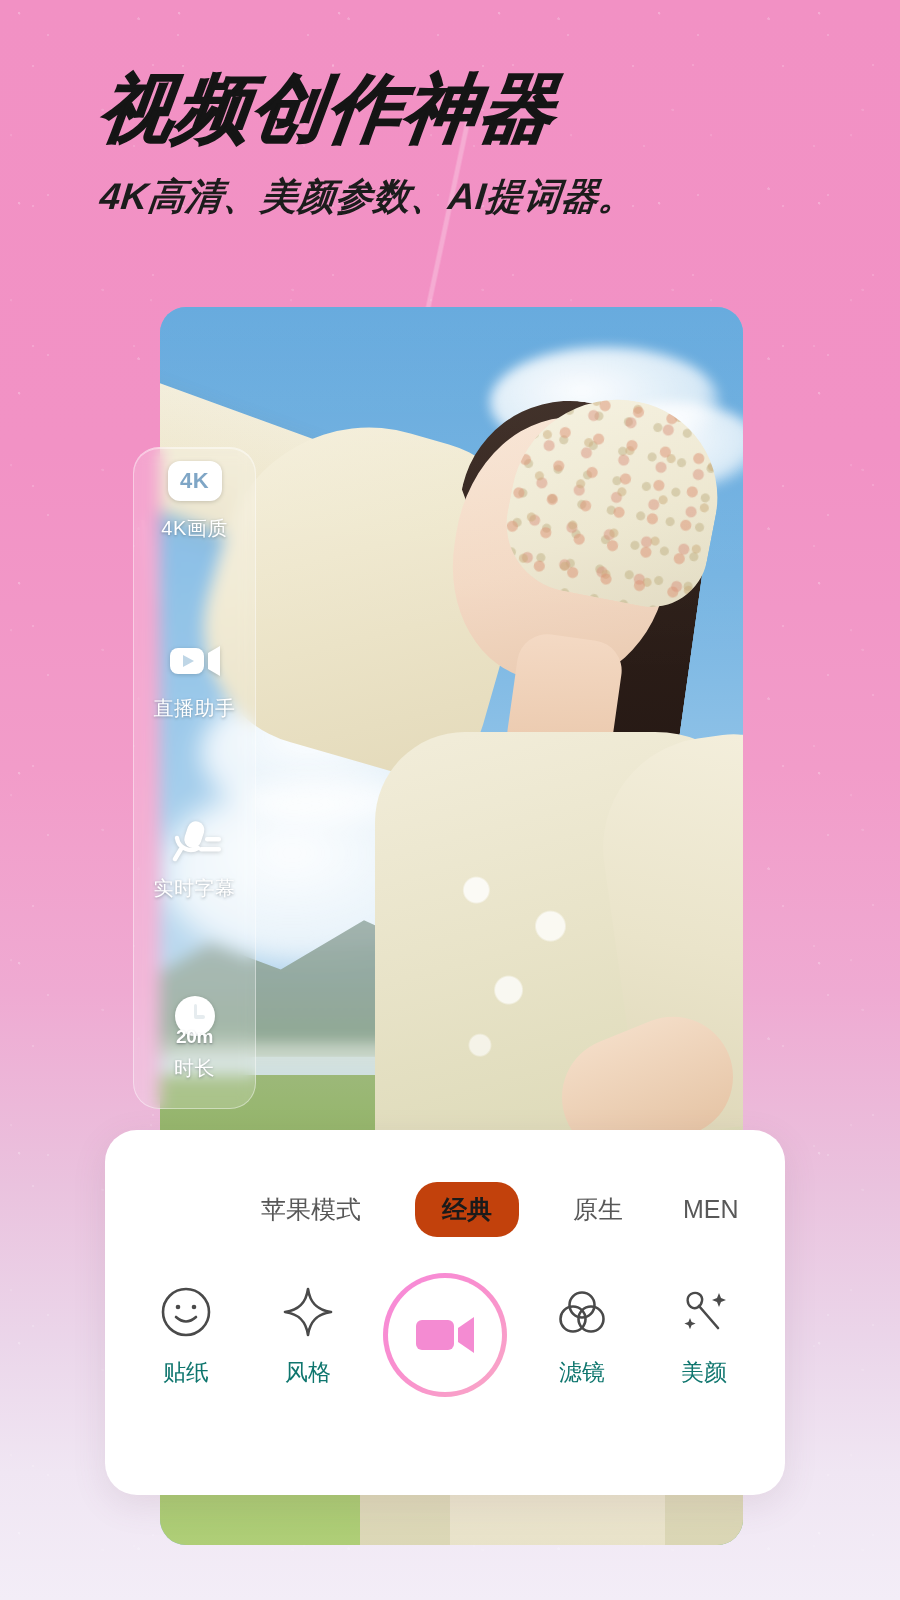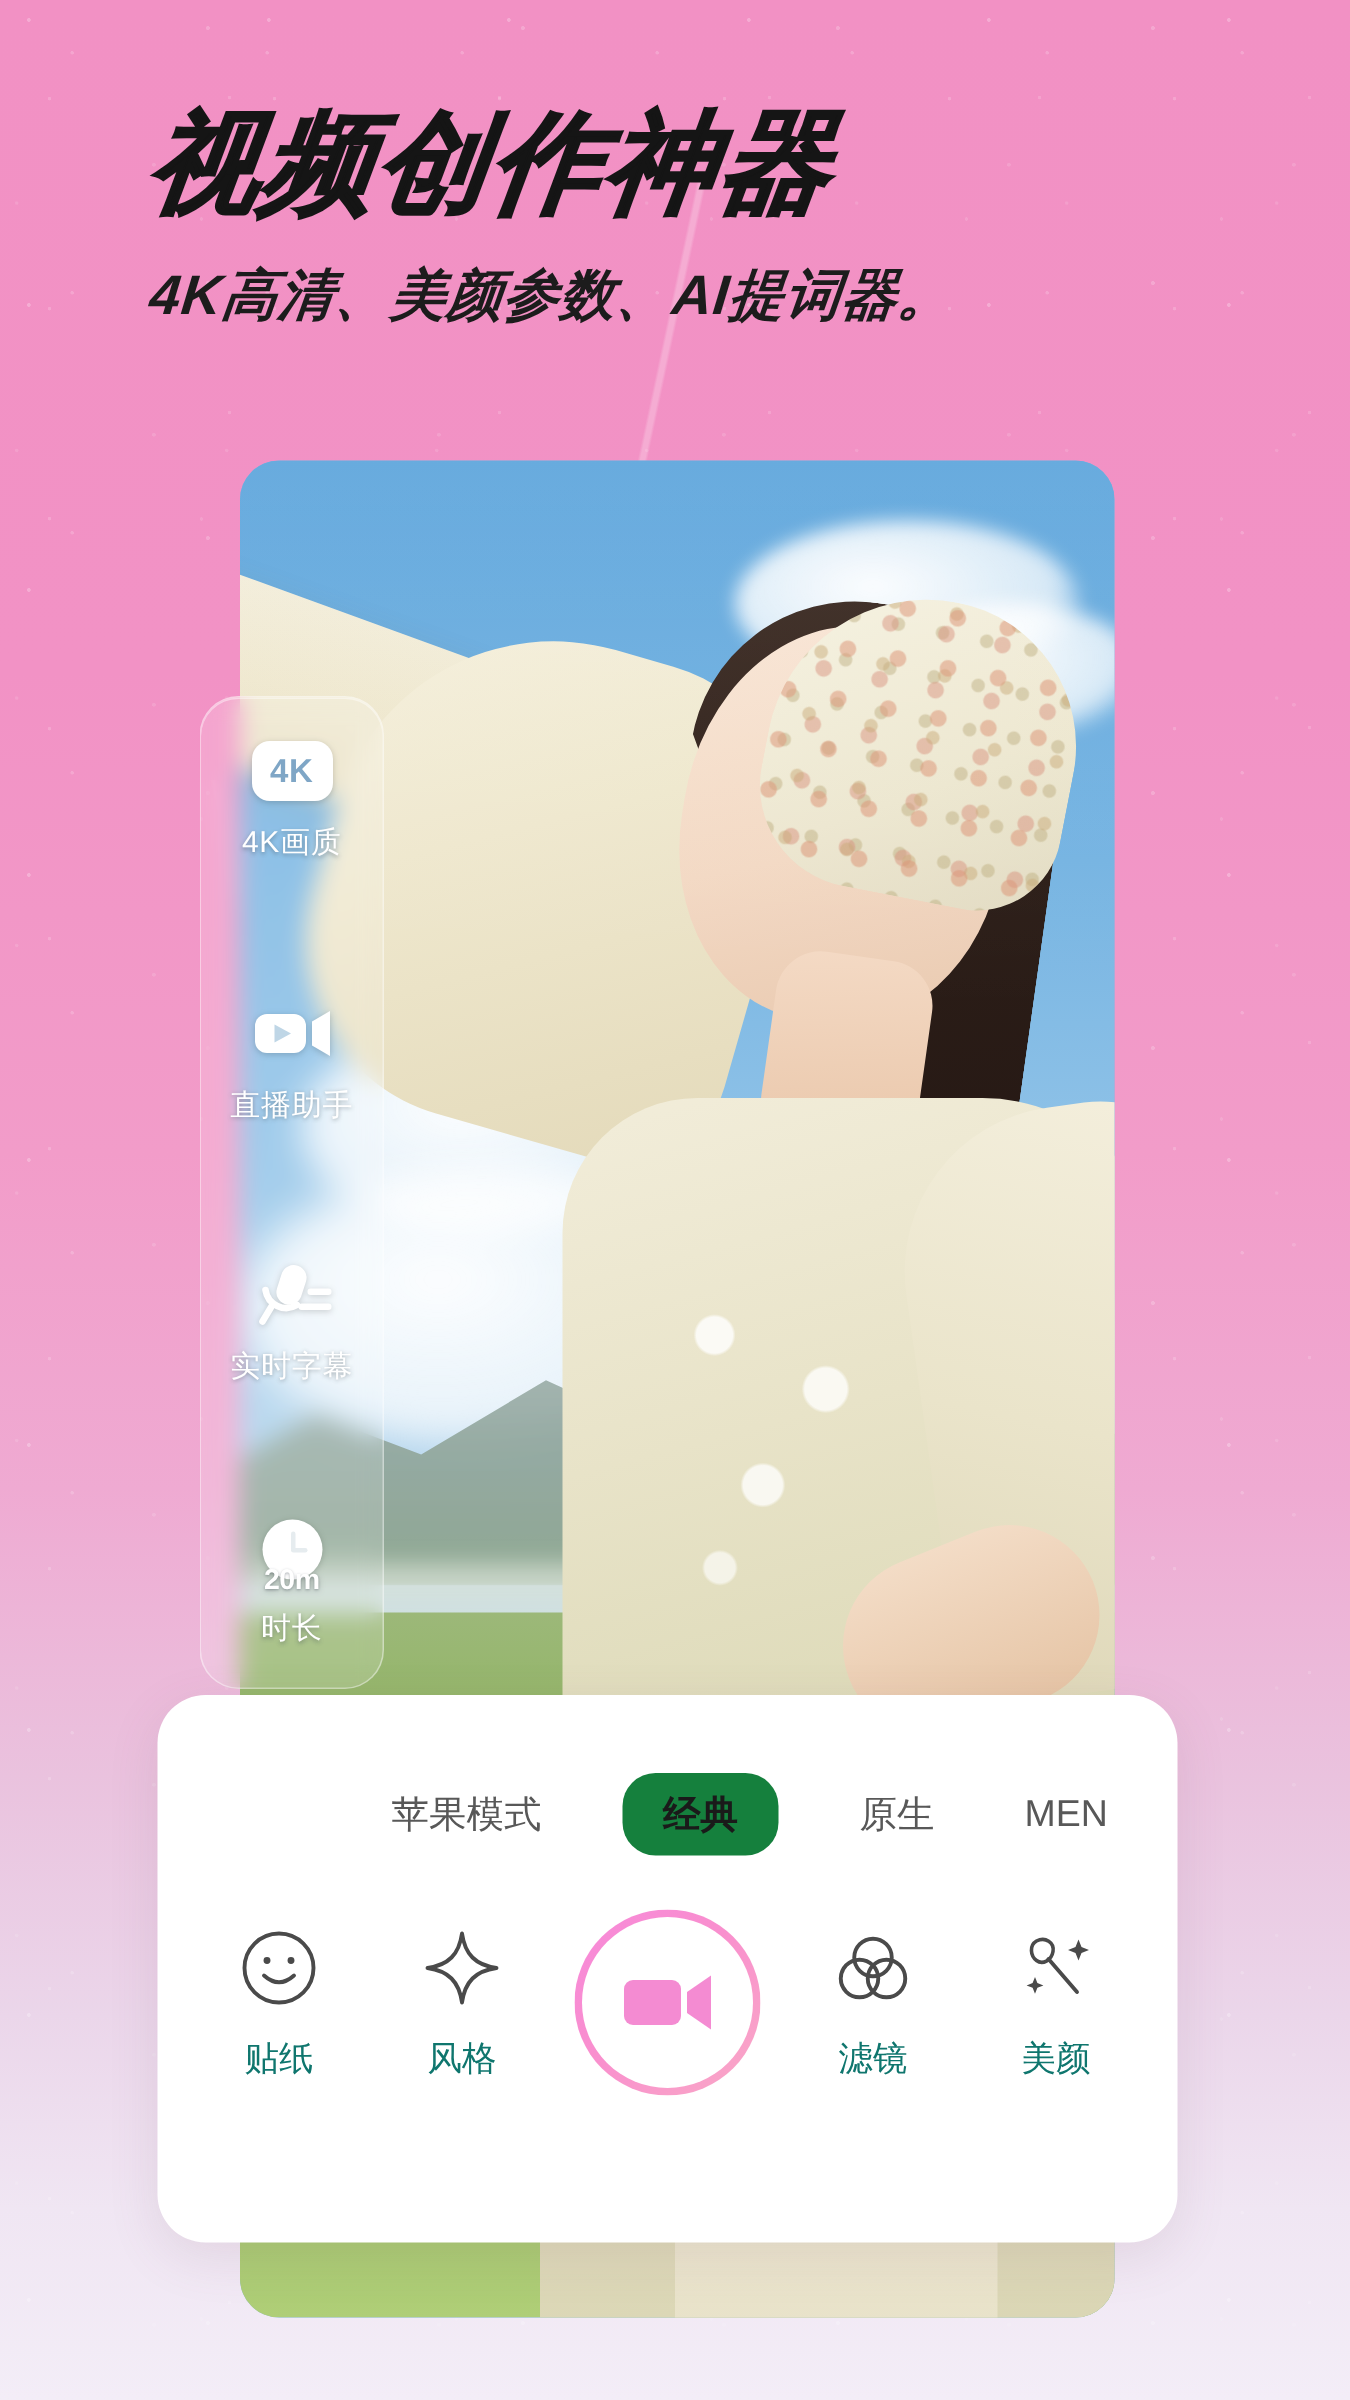--- a/index.html
+++ b/index.html
@@ -172,30 +172,30 @@
   }
   .m-legs {
     position:absolute; left:290px; top:1130px; width:215px; height:160px;
     background:linear-gradient(180deg,#EFE9D4,#E5DFC4);
     border-radius:26px;
   }
   .photo-soft { position:absolute; inset:0; background:linear-gradient(180deg, rgba(255,255,255,.06), rgba(255,255,255,0) 30%); }
 
   
   .glass {
-    position:absolute; left:133px; top:464px;
+    position:absolute; left:133px; top:447px;
     width:123px; height:662px;
     background:rgba(255,255,255,.17);
     border-radius:26px;
     border:1px solid rgba(255,255,255,.42);
     backdrop-filter:blur(8px);
     box-shadow:inset 0 1px 0 rgba(255,255,255,.45);
     display:flex; flex-direction:column;
     align-items:center; justify-content:space-between;
-    padding:24px 0 26px;
+    padding:8px 0 26px;
   }
   .feat { display:flex; flex-direction:column; align-items:center; width:100%; }
   .feat-icon {
     height:50px; display:flex; align-items:center; justify-content:center;
     filter:drop-shadow(0 1px 2px rgba(0,0,0,.18));
   }
   .feat-label {
     margin-top:9px; font-size:20px; font-weight:400; color:#ffffff;
     letter-spacing:.5px; text-shadow:0 1px 3px rgba(60,70,80,.45);
     white-space:nowrap;
@@ -228,21 +228,21 @@
   }
   .tabs {
     display:flex; align-items:center; gap:48px;
     padding:52px 0 0 150px;
   }
   .tab {
     font-size:25px; color:#585858; font-weight:500; white-space:nowrap;
     padding:9px 6px; border-radius:22px;
   }
   .tab.active {
-    background:#15803d; color:#1a1a1a; font-weight:700;
+    background:#c2410c; color:#1a1a1a; font-weight:700;
     padding:11px 27px;
   }
 
   .actions {
     display:flex; align-items:center; justify-content:center;
     gap:0; padding-top:36px;
   }
   .action { width:122px; display:flex; flex-direction:column; align-items:center; }
   .action-icon { height:58px; display:flex; align-items:center; justify-content:center; }
   .action-label { margin-top:16px; font-size:23px; color:#0f766e; font-weight:500; }

